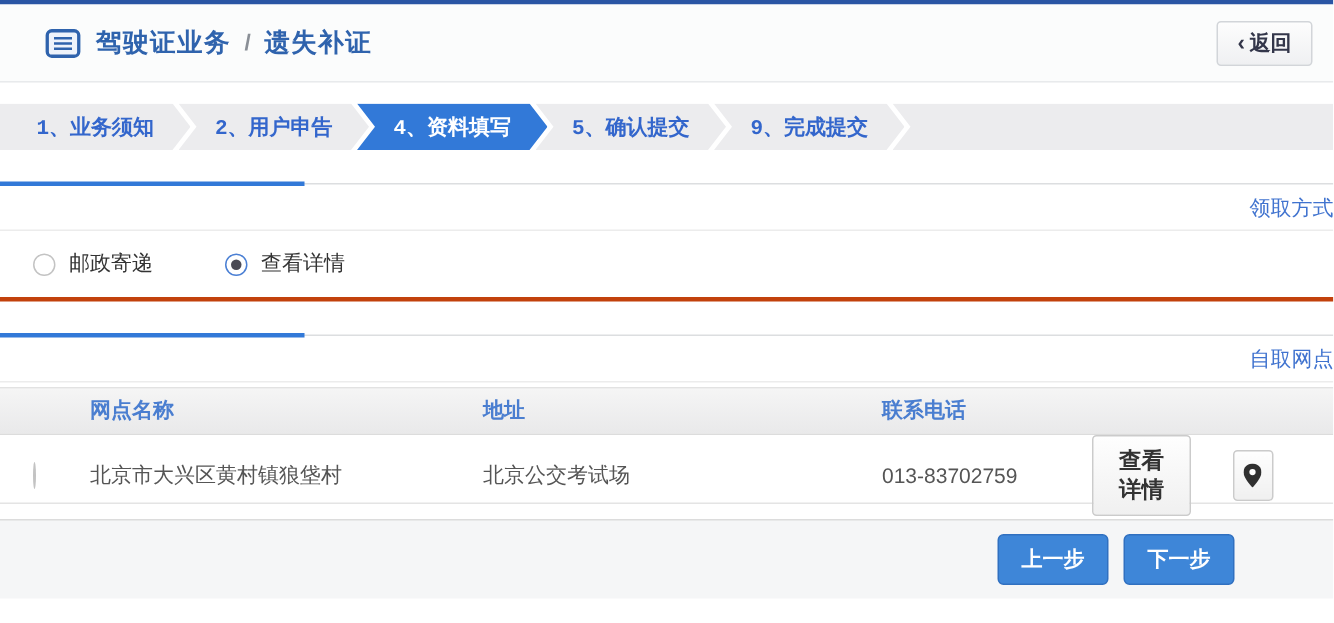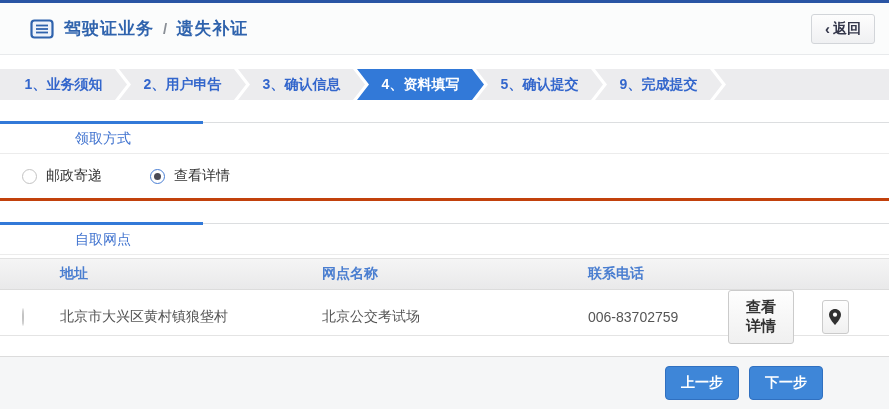--- a/index.html
+++ b/index.html
@@ -6,45 +6,45 @@
   .page{width:889px;height:415px;background:#fff;position:relative;overflow:hidden;}
 
   .topline{height:3px;background:#2a55a4;}
   .header{height:52px;background:#fbfcfc;border-bottom:1px solid #e8eaec;display:flex;align-items:center;padding:0 14px 0 30px;box-sizing:border-box;}
   .hicon{margin-right:10px;display:flex;align-items:center;}
   .htitle,.hsub{font-size:17px;font-weight:bold;color:#2f63ad;letter-spacing:1px;}
   .hsep{color:#8a8f96;margin:0 9px;font-size:15px;font-weight:bold;}
   .backbtn{margin-left:auto;background:linear-gradient(#fdfdfd,#eff0f2);border:1px solid #d2d5d9;border-radius:3px;padding:5px 13px;font-size:14px;font-weight:bold;color:#33364a;cursor:pointer;display:flex;align-items:center;gap:3px;}
   .backbtn .chev{font-size:15px;line-height:1;}
 
-  .stepbar{display:flex;height:31px;margin-top:14px;}
+  .stepbar{display:flex;height:31px;margin-top:14px;font-family:Liberation Mono, monospace;}
   .step{flex:0 0 127px;display:flex;align-items:center;justify-content:center;background:#ececee;color:#3366cc;font-size:14px;font-weight:bold;clip-path:polygon(0 0,calc(100% - 12px) 0,100% 50%,calc(100% - 12px) 100%,0 100%,12px 50%);margin-left:-8px;cursor:pointer;}
   .step.first{margin-left:0;clip-path:polygon(0 0,calc(100% - 12px) 0,100% 50%,calc(100% - 12px) 100%,0 100%);}
   .step.active{background:#3279d8;color:#fff;text-align:right;}
   .step-filler{flex:1;margin-left:-8px;background:#ececee;clip-path:polygon(0 0,100% 0,100% 100%,0 100%,12px 50%);}
 
   .section{margin-top:22px;position:relative;border-top:1px solid #dcdee0;}
   .section::before{content:"";position:absolute;top:-2px;left:0;width:203px;height:3px;background:#3279d8;}
-  .section-title{height:30px;line-height:30px;padding-left:75px;color:#4073cf;font-size:14px;border-bottom:1px solid #ececec;}
+  .section-title{height:30px;line-height:30px;padding-left:75px;color:#4073cf;font-size:14px;border-bottom:1px solid #ececec;text-align:right;}
 
   .radio-row{height:44px;display:flex;align-items:center;padding-left:22px;border-bottom:3px solid #c2410c;font-size:14px;color:#333;}
   .radio-opt{display:flex;align-items:center;margin-right:48px;cursor:pointer;}
   .rc{width:15px;height:15px;border-radius:50%;border:1px solid #c3c3c3;background:#fff;margin-right:9px;position:relative;box-sizing:border-box;flex:0 0 auto;}
   .rc.ring-blue{border-color:#4a7fd4;}
   .rc.dotted::after{content:"";position:absolute;left:3px;top:3px;right:3px;bottom:3px;border-radius:50%;background:#4b4b55;}
 
   .grid{display:grid;grid-template-columns:60px 262px 266px 140px 1fr;align-items:center;}
   .thead{height:30px;background:linear-gradient(#f5f5f5,#e9e9ea);border-top:1px solid #e2e2e2;border-bottom:1px solid #dcdcdc;color:#4a7ed0;font-weight:bold;font-size:14px;margin-top:3px;}
   .trow{height:45px;border-bottom:1px solid #e4e4e4;font-size:14px;color:#555;}
   .cell-radio{padding-left:22px;}
   .cell-actions{display:flex;align-items:center;justify-content:flex-end;gap:28px;padding-right:40px;}
   .detail-btn{background:linear-gradient(#fefefe,#f0f0f0);border:1px solid #cbcbcb;border-radius:3px;padding:7px 14px;font-size:15px;font-weight:bold;color:#333;cursor:pointer;}
   .pin-btn{background:linear-gradient(#fefefe,#f0f0f0);border:1px solid #cbcbcb;border-radius:3px;width:36px;height:34px;display:flex;align-items:center;justify-content:center;cursor:pointer;}
 
-  .footer{position:absolute;left:0;right:0;bottom:6px;height:53px;background:#f5f6f7;border-top:1px solid #dcdcdc;display:flex;align-items:center;justify-content:flex-end;gap:10px;padding-right:66px;box-sizing:border-box;}
+  .footer{position:absolute;left:0;right:0;bottom:16px;height:53px;background:#f5f6f7;border-top:1px solid #dcdcdc;display:flex;align-items:center;justify-content:flex-end;gap:10px;padding-right:66px;box-sizing:border-box;}
   .nav-btn{background:#3e86d8;border:1px solid #3070c0;color:#fff;font-size:14px;font-weight:bold;border-radius:4px;padding:7px 15px;cursor:pointer;}
 </style>
 </head>
 <body>
 
 <div class="page">
   <div class="topline"></div>
 
   <div class="header">
     <span class="hicon">
@@ -60,21 +60,20 @@
     <span class="hsub">遗失补证</span>
     <button class="backbtn">
       <span class="chev">‹</span>
       <span>返回</span>
     </button>
   </div>
 
   <div class="stepbar">
     <div class="step first">1、业务须知</div>
     <div class="step">2、用户申告</div>
-    <div class="step">3、确认信息</div>
     <div class="step active">4、资料填写</div>
     <div class="step">5、确认提交</div>
     <div class="step">9、完成提交</div>
     <div class="step-filler"></div>
   </div>
 
   <div class="section">
     <div class="section-title">领取方式</div>
     <div class="radio-row">
       <span class="radio-opt">
@@ -85,32 +84,32 @@
         <span class="rc ring-blue dotted"></span>
         <span>查看详情</span>
       </span>
     </div>
   </div>
 
   <div class="section">
     <div class="section-title">自取网点</div>
     <div class="grid thead">
       <span></span>
+      <span>网点名称</span>
       <span>地址</span>
-      <span>网点名称</span>
       <span>联系电话</span>
       <span></span>
     </div>
     <div class="grid trow">
       <span class="cell-radio">
         <span class="rc dotted"></span>
       </span>
       <span>北京市大兴区黄村镇狼垡村</span>
       <span>北京公交考试场</span>
-      <span>006-83702759</span>
+      <span>013-83702759</span>
       <span class="cell-actions">
         <button class="detail-btn">查看详情</button>
         <button class="pin-btn">
           <span style="display:flex;">
             <svg width="12" height="16" viewBox="0 0 12 16">
               <path d="M6 0C2.7 0 0 2.6 0 5.8 0 10 6 16 6 16s6-6 6-10.2C12 2.6 9.3 0 6 0z" fill="#303030"></path>
               <circle cx="6" cy="5.7" r="2.1" fill="#fff"></circle>
             </svg>
           </span>
         </button>

